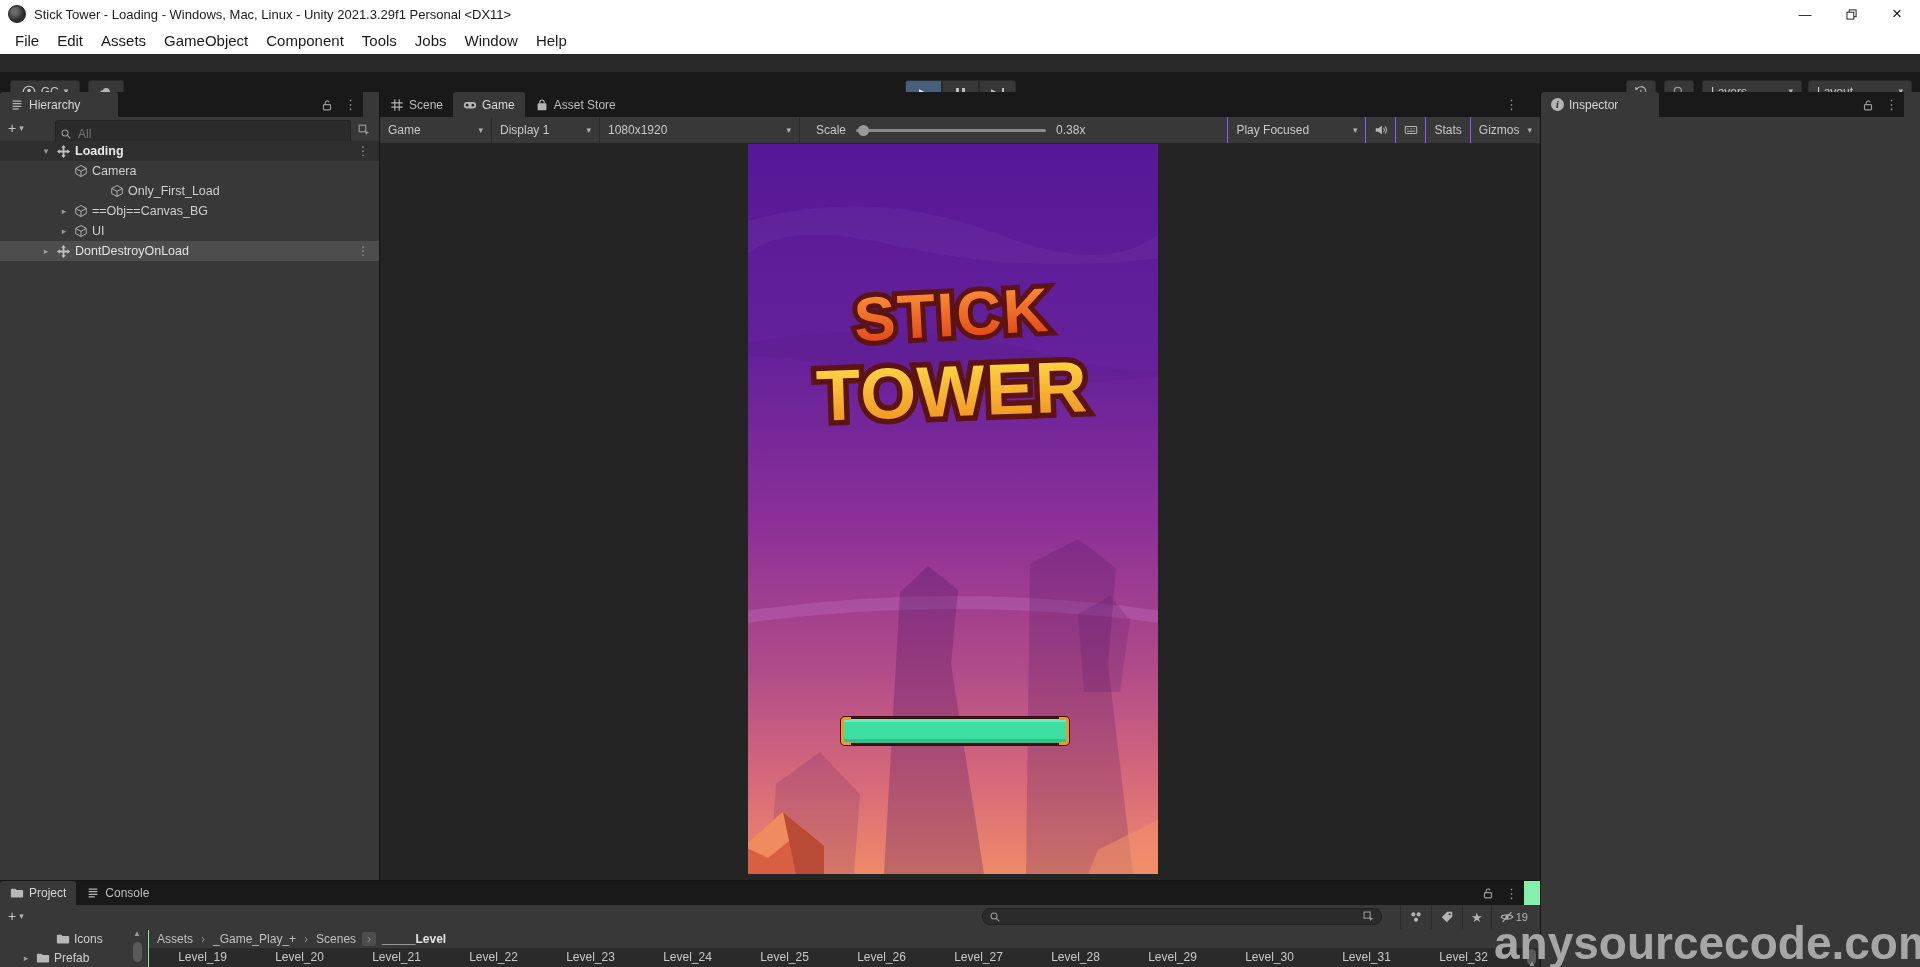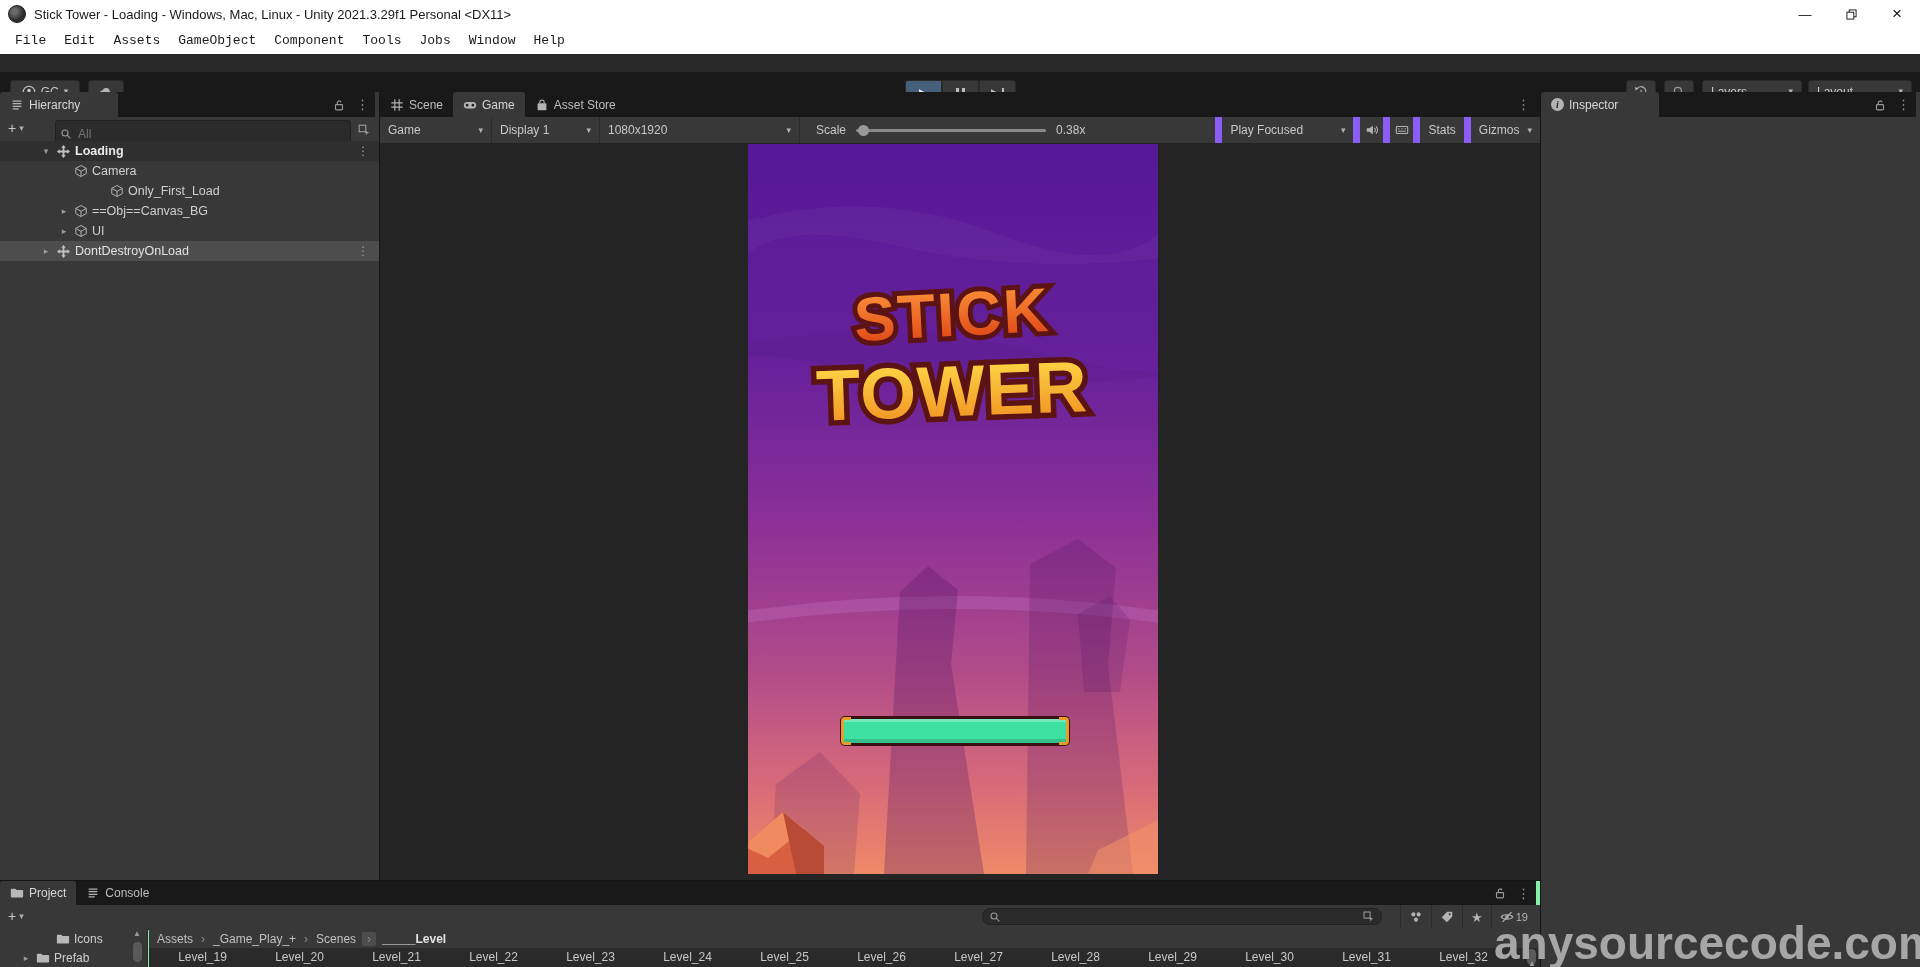--- a/index.html
+++ b/index.html
@@ -12,37 +12,37 @@
   
   #titlebar{left:0;top:0;width:1920px;height:28px;background:#ffffff;display:flex;align-items:center;}
   #app-icon{width:16px;height:16px;margin:0 8px 0 8px;border-radius:50%;
     background:radial-gradient(circle at 35% 35%,#6a6a6a 0 18%,#2c2c2c 60%);border:1px solid #1d1d1d;flex:none;}
   #win-title{font-size:13px;color:#1a1a1a;white-space:nowrap;}
   #win-controls{margin-left:auto;display:flex;height:28px;}
   .winbtn{width:46px;height:28px;display:flex;align-items:center;justify-content:center;color:#111;font-size:13px;}
   .winbtn svg{width:11px;height:11px;}
   
   #menubar{left:0;top:28px;width:1920px;height:26px;background:#ffffff;display:flex;align-items:center;padding-left:6px;box-sizing:border-box;}
-  .menu-item{padding:0 9px;font-size:13px;color:#1a1a1a;height:26px;line-height:26px;font-family:Liberation Mono, monospace;}
+  .menu-item{padding:0 9px;font-size:15px;color:#1a1a1a;height:26px;line-height:26px;}
   
   #toolbar{left:0;top:52px;width:1920px;height:38px;background:#191919;margin-top:20px;}
   .tbtn{position:absolute;top:8px;height:23px;background:#383838;border:1px solid #2a2a2a;border-radius:3px;
     display:flex;align-items:center;justify-content:center;gap:5px;font-size:12px;color:#c8c8c8;box-sizing:border-box;}
   #play-group{position:absolute;left:905px;top:8px;display:flex;}
   .pbtn{width:35px;height:24px;background:#383838;border:1px solid #2a2a2a;display:flex;align-items:center;justify-content:center;color:#bdbdbd;}
   .pbtn:first-child{border-radius:3px 0 0 3px;}
   .pbtn:last-child{border-radius:0 3px 3px 0;}
   .pbtn.active{background:#46607c;color:#eaeaea;}
   .playglyph{font-size:12px;line-height:1;}
   .pausebars{display:flex;gap:3px;}
   .pausebars i{display:block;width:3px;height:11px;background:#bdbdbd;}
   .stepwrap{display:flex;align-items:center;gap:2px;}
   .stepwrap i{display:block;width:2px;height:11px;background:#bdbdbd;}
   
-  .tabstrip{position:absolute;left:0;top:0;right:4px;height:25px;background:#191919;display:flex;align-items:flex-end;}
+  .tabstrip{position:absolute;left:0;top:0;right:16px;height:25px;background:#191919;display:flex;align-items:flex-end;}
   .tab{height:25px;display:flex;align-items:center;gap:5px;padding:0 10px;font-size:12px;color:#bdbdbd;background:#191919;box-sizing:border-box;}
   .tab.active{background:#383838;color:#d6d6d6;border-radius:3px 3px 0 0;}
   .tsicons{position:absolute;right:6px;top:0;height:25px;display:flex;align-items:center;gap:10px;color:#9a9a9a;}
   .kebab{font-size:13px;color:#9a9a9a;line-height:1;}
   .panelbody{position:absolute;left:0;right:0;top:25px;bottom:0;background:#383838;}
   
   #hierarchy{left:0;top:92px;width:380px;height:788px;background:#383838;border-right:1px solid #141414;box-sizing:border-box;}
   .srow{position:absolute;left:0;right:0;top:25px;height:24px;background:#383838;border-bottom:1px solid #2a2a2a;}
   .plusbtn{position:absolute;left:8px;top:3px;display:flex;align-items:center;gap:3px;color:#c8c8c8;font-size:14px;}
   .searchbox{position:absolute;left:55px;right:28px;top:3px;height:27px;background:#2b2b2b;border:1px solid #212121;border-radius:3px;
@@ -56,21 +56,21 @@
   .arrow{width:12px;text-align:center;font-size:9px;color:#9a9a9a;flex:none;}
   .ticon{display:flex;align-items:center;flex:none;}
   .tlabel{white-space:nowrap;}
   .tlabel.b{font-weight:bold;color:#e8e8e8;}
   .rowkebab{position:absolute;right:10px;font-size:12px;color:#9a9a9a;}
   
   #center{left:380px;top:92px;width:1160px;height:788px;background:#191919;}
   #gamebar{position:absolute;left:0;right:0;top:25px;height:26px;background:#383838;border-bottom:1px solid #242424;
     display:flex;align-items:center;font-size:12px;color:#c8c8c8;}
   .gseg{height:26px;display:flex;align-items:center;gap:6px;padding:0 8px;border-right:1px solid #2b2b2b;box-sizing:border-box;}
-  .gseg.right{border-right:none;border-left:7px solid #8b5cf6;}
+  .gseg.right{border-right:none;border-left:1px solid #8b5cf6;}
   #scale-seg{border-right:none;}
   .slider-track{width:190px;height:3px;background:#8a8a8a;border-radius:2px;position:relative;}
   .slider-knob{position:absolute;left:2px;top:-4px;width:11px;height:11px;border-radius:50%;background:#9a9a9a;}
   #gright{margin-left:auto;display:flex;align-items:center;height:26px;}
   #viewport{position:absolute;left:0;right:0;top:52px;bottom:0;background:#242424;}
   
   #gamescreen{position:absolute;left:368px;top:0;width:410px;height:730px;overflow:hidden;
     background:linear-gradient(180deg,#561897 0%,#66219b 30%,#8c3097 52%,#b14b89 72%,#d86b79 88%,#ef8a68 100%);}
   #gs-art{position:absolute;left:0;top:0;width:410px;height:730px;}
   #logo{position:absolute;left:35px;top:130px;width:340px;height:180px;}

